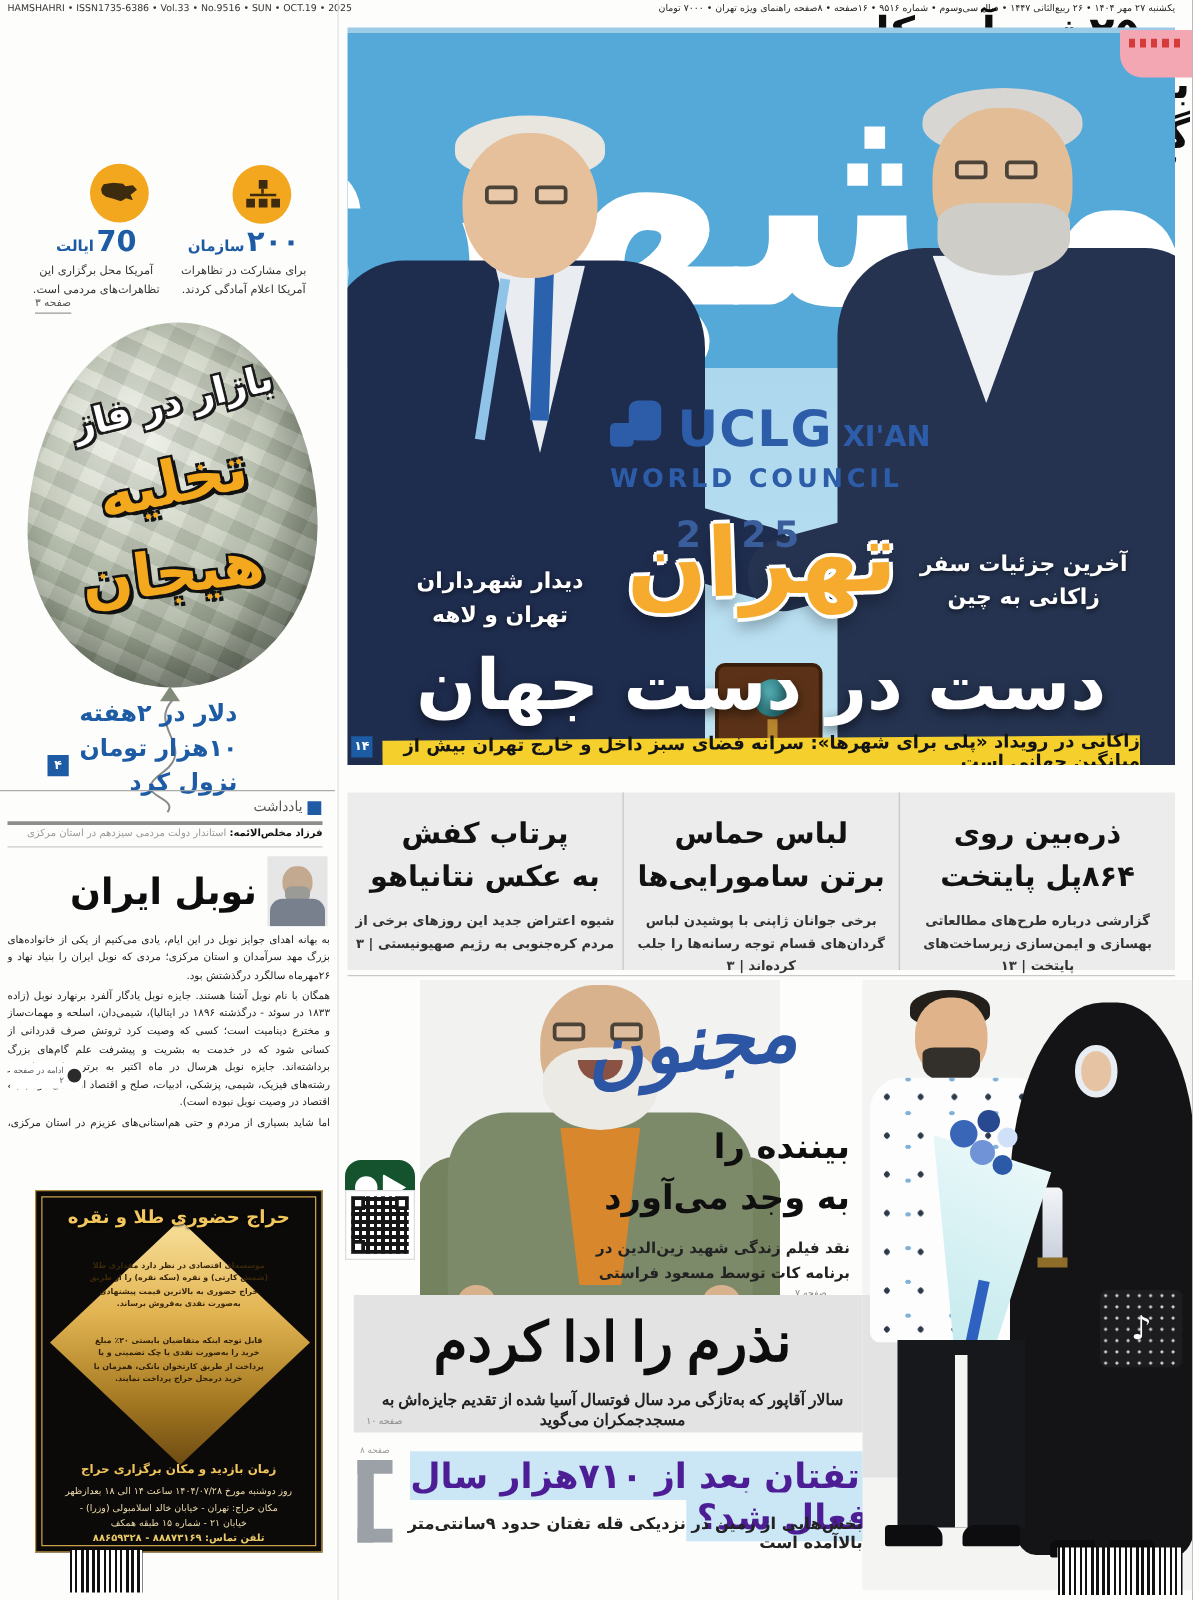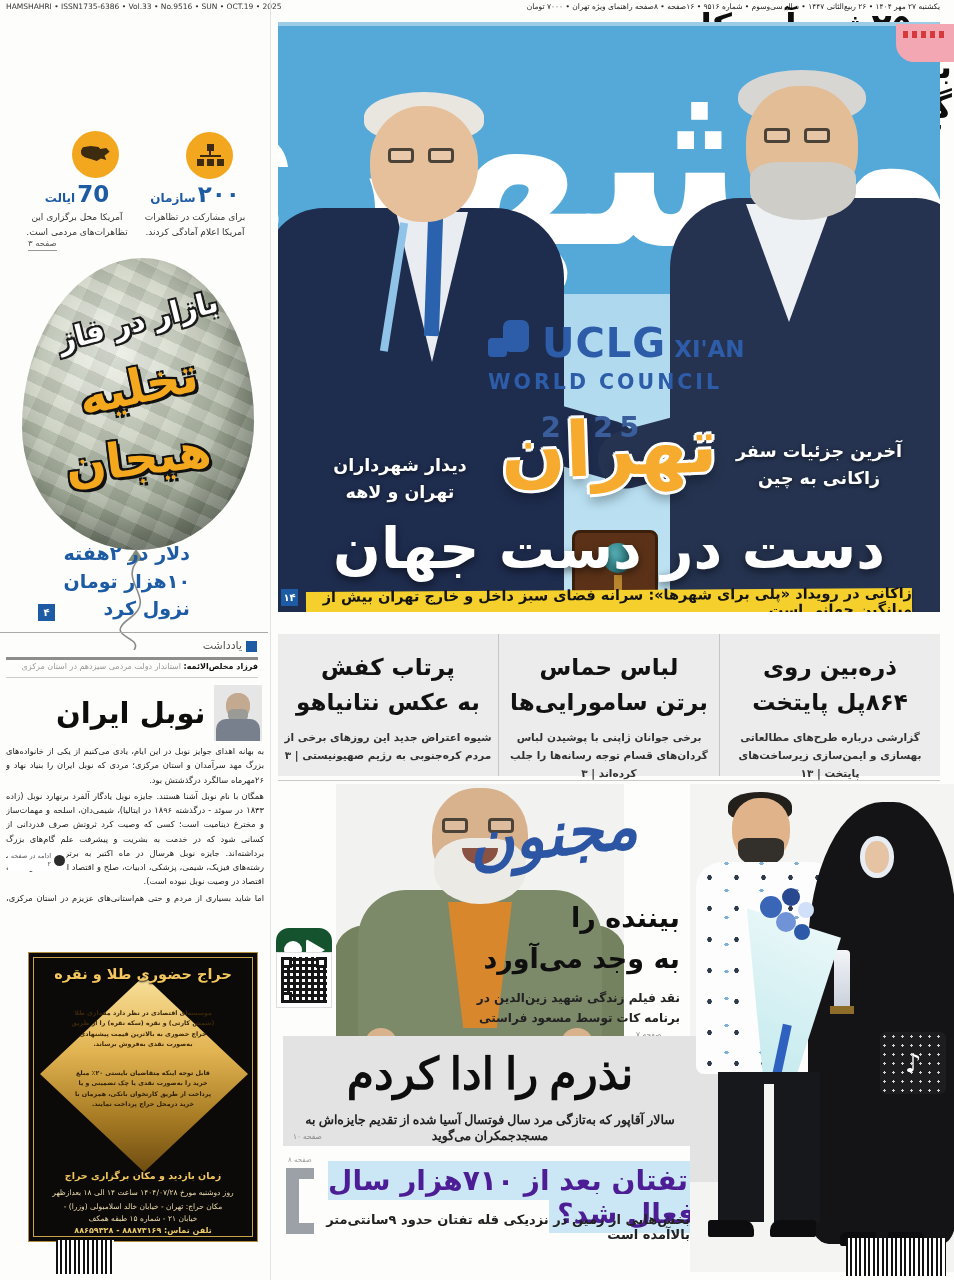--- a/index.html
+++ b/index.html
@@ -36,21 +36,21 @@
     background:repeating-linear-gradient(25deg, rgba(255,255,255,.10) 0 12px, rgba(20,40,20,.10) 12px 24px),
                repeating-linear-gradient(115deg, rgba(0,0,0,.05) 0 18px, rgba(255,255,255,.06) 18px 36px); }
   .bal-line { left:0; width:100%; text-align:center; font-weight:800; z-index:2; }
   .bal1 { top:46px; font-size:29px; color:#fff; transform:rotate(-14deg);
     text-shadow:-2px -2px 0 #1a1a1a,2px -2px 0 #1a1a1a,-2px 2px 0 #1a1a1a,2px 2px 0 #1a1a1a; }
   .bal2 { top:100px; font-size:48px; color:#f4a81d; transform:rotate(-12deg);
     text-shadow:-2px -2px 0 #111,2px -2px 0 #111,-2px 2px 0 #111,3px 3px 0 #111; }
   .bal3 { top:172px; font-size:48px; color:#f4a81d; transform:rotate(-7deg);
     text-shadow:-2px -2px 0 #111,2px -2px 0 #111,-2px 2px 0 #111,3px 3px 0 #111; }
   .knot { left:128px; top:549px; width:0; height:0; border-left:8px solid transparent; border-right:8px solid transparent; border-bottom:12px solid #828b79; }
-  .dollar-sub { left:28px; top:540px; width:162px; text-align:right; font-size:19px; font-weight:800; color:#1d5ba4; line-height:1.45; }
+  .dollar-sub { left:28px; top:558px; width:162px; text-align:right; font-size:19px; font-weight:800; color:#1d5ba4; line-height:1.45; }
   .blue-badge { width:17px; height:17px; background:#1d5ba4; color:#fff; font-size:10px; font-weight:700; display:flex; align-items:center; justify-content:center; }
 
   .col-div { left:0; top:632px; width:268px; height:1px; background:#aaa; }
   .vline { left:270px; top:0; width:1px; height:1280px; background:#e3e3e3; }
 
   .yd-square { left:246px; top:641px; width:11px; height:11px; background:#1d5ba4; }
   .yd-label { left:150px; top:639px; width:92px; text-align:right; font-size:11px; color:#555; }
   .yd-thick { left:6px; top:657px; width:252px; height:2.5px; background:#8d8d8d; }
   .yd-byline { left:6px; top:662px; width:252px; text-align:right; font-size:8px; color:#999; }
   .yd-byline b { color:#111; font-weight:800; }

